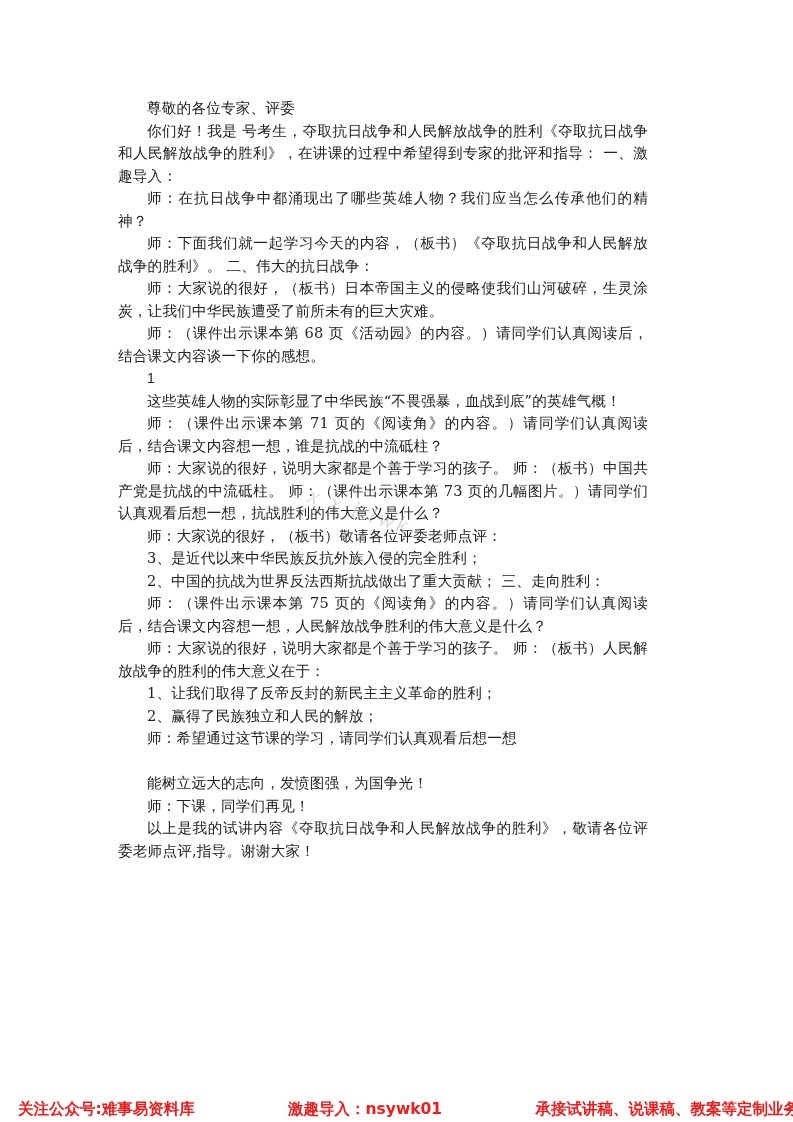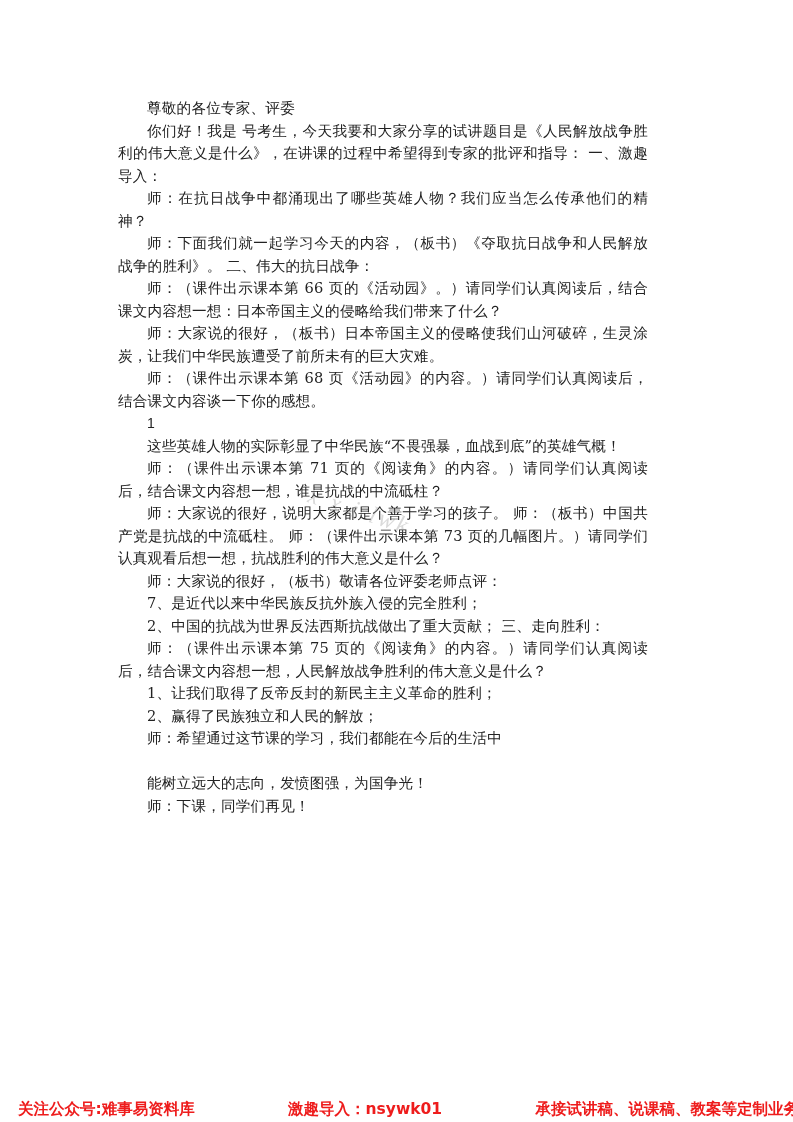--- a/index.html
+++ b/index.html
@@ -80,40 +80,41 @@
     .footer-banner span {
       margin: 0 6px;
     }
   </style>
 </head>
 <body>
 
 <div class="page">
   <div class="content">
     <p class="para">尊敬的各位专家、评委</p>
-    <p class="para">你们好！我是 号考生，今天我要和大家分享的试讲题目是《人民解放战争胜利的伟大意义是什么》，在讲课的过程中希望得到专家的批评和指导： 一、激趣导入：</p>
+    <p class="para">你们好！我是 号考生，夺取抗日战争和人民解放战争的胜利《夺取抗日战争和人民解放战争的胜利》，在讲课的过程中希望得到专家的批评和指导： 一、激趣导入：</p>
     <p class="para">师：在抗日战争中都涌现出了哪些英雄人物？我们应当怎么传承他们的精神？</p>
     <p class="para">师：下面我们就一起学习今天的内容，（板书）《夺取抗日战争和人民解放战争的胜利》。 二、伟大的抗日战争：</p>
-    <p class="para">师：（课件出示课本第 66 页的《活动园》。）请同学们认真阅读后，结合课文内容想一想：日本帝国主义的侵略给我们带来了什么？</p>
     <p class="para">师：大家说的很好，（板书）日本帝国主义的侵略使我们山河破碎，生灵涂炭，让我们中华民族遭受了前所未有的巨大灾难。</p>
     <p class="para">师：（课件出示课本第 68 页《活动园》的内容。）请同学们认真阅读后，结合课文内容谈一下你的感想。</p>
     <p class="page-num">1</p>
     <p class="para">这些英雄人物的实际彰显了中华民族“不畏强暴，血战到底”的英雄气概！</p>
     <p class="para">师：（课件出示课本第 71 页的《阅读角》的内容。）请同学们认真阅读后，结合课文内容想一想，谁是抗战的中流砥柱？</p>
     <p class="para">师：大家说的很好，说明大家都是个善于学习的孩子。 师：（板书）中国共产党是抗战的中流砥柱。 师：（课件出示课本第 73 页的几幅图片。）请同学们认真观看后想一想，抗战胜利的伟大意义是什么？</p>
     <p class="para">师：大家说的很好，（板书）敬请各位评委老师点评：</p>
-    <p class="para">7、是近代以来中华民族反抗外族入侵的完全胜利；</p>
+    <p class="para">3、是近代以来中华民族反抗外族入侵的完全胜利；</p>
     <p class="para">2、中国的抗战为世界反法西斯抗战做出了重大贡献； 三、走向胜利：</p>
     <p class="para">师：（课件出示课本第 75 页的《阅读角》的内容。）请同学们认真阅读后，结合课文内容想一想，人民解放战争胜利的伟大意义是什么？</p>
+    <p class="para">师：大家说的很好，说明大家都是个善于学习的孩子。 师：（板书）人民解放战争的胜利的伟大意义在于：</p>
     <p class="para">1、让我们取得了反帝反封的新民主主义革命的胜利；</p>
     <p class="para">2、赢得了民族独立和人民的解放；</p>
-    <p class="para">师：希望通过这节课的学习，我们都能在今后的生活中</p>
+    <p class="para">师：希望通过这节课的学习，请同学们认真观看后想一想</p>
     <p class="para blank"></p>
     <p class="para">能树立远大的志向，发愤图强，为国争光！</p>
     <p class="para">师：下课，同学们再见！</p>
+    <p class="para">以上是我的试讲内容《夺取抗日战争和人民解放战争的胜利》，敬请各位评委老师点评,指导。谢谢大家！</p>
   </div>
 
   <div class="watermark">x x i lwk</div>
 
   <div class="footer-banner">
     <span>关注公众号:难事易资料库</span>
     <span>激趣导入：nsywk01</span>
     <span>承接试讲稿、说课稿、教案等定制业务</span>
   </div>
 </div>

